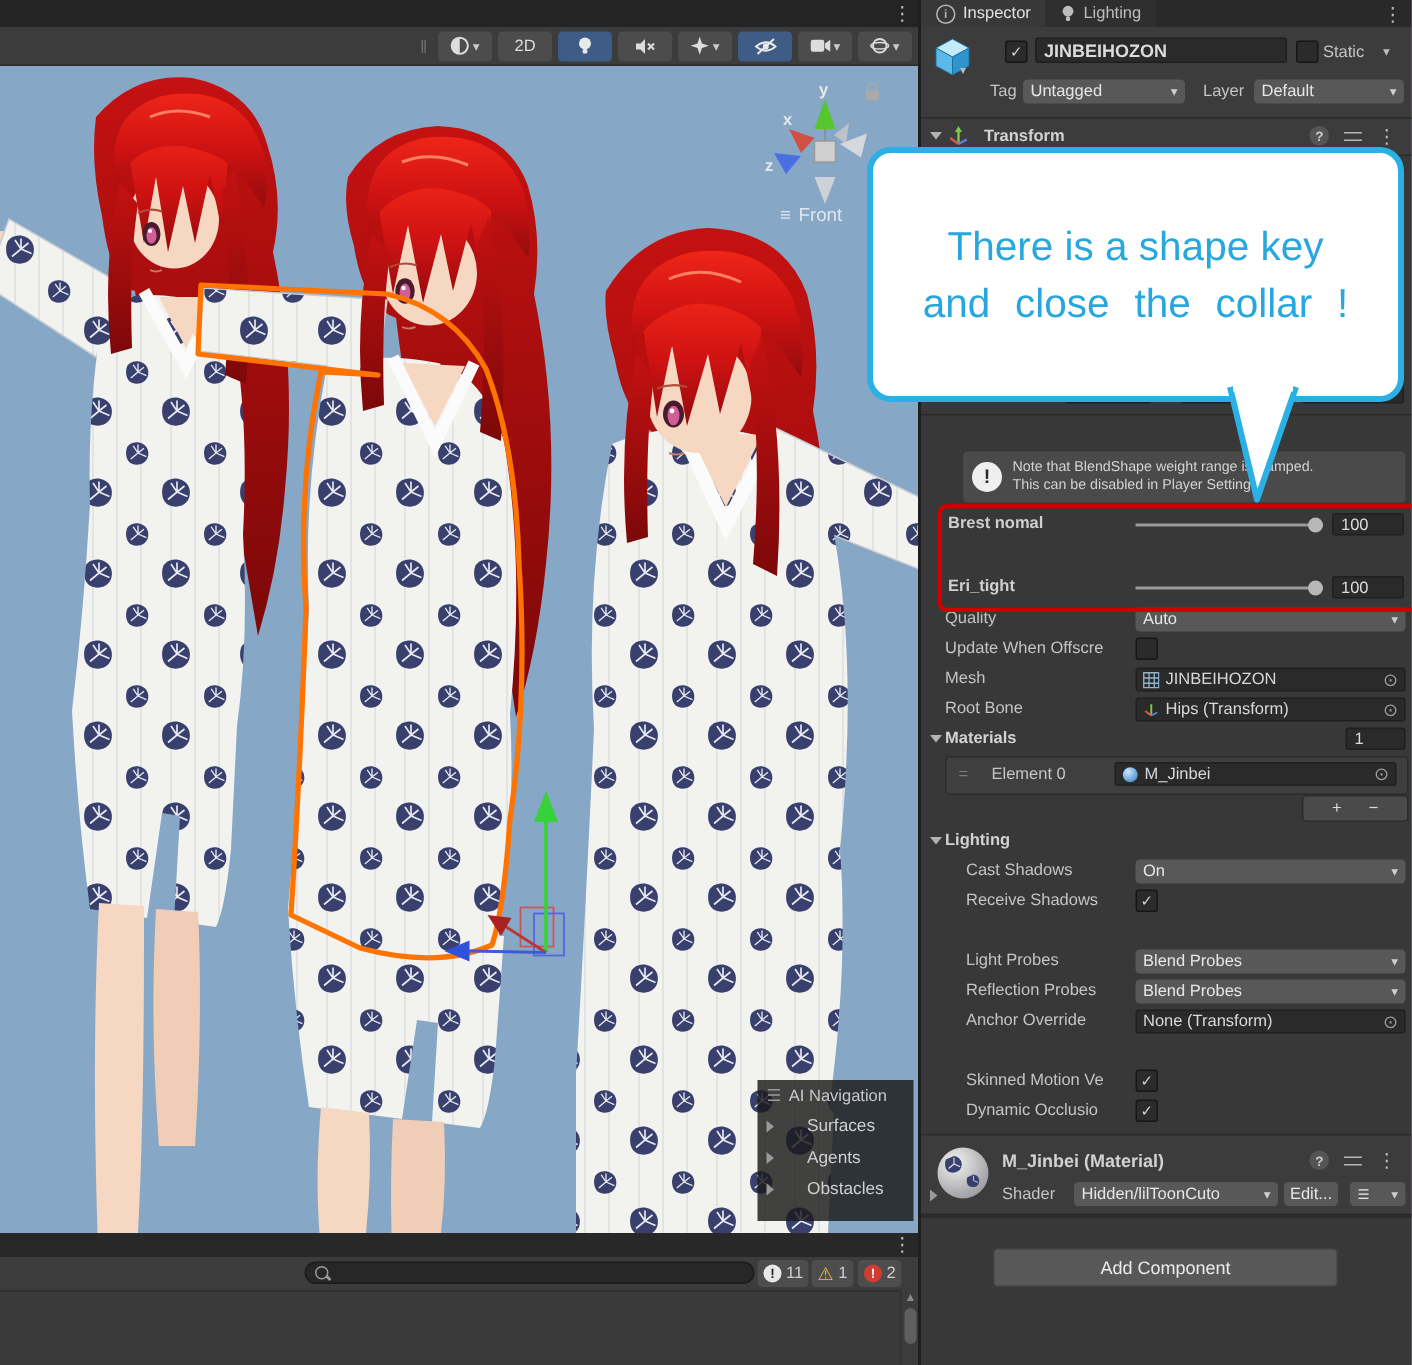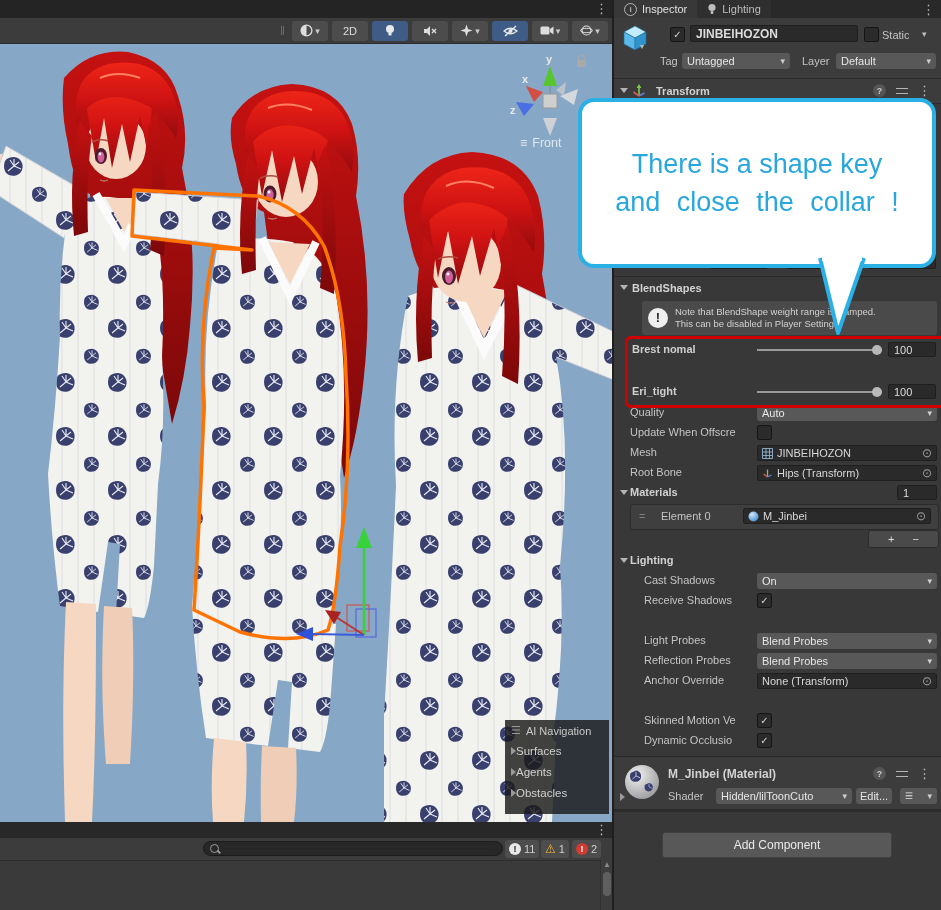--- a/index.html
+++ b/index.html
@@ -10,21 +10,21 @@
   .tabstrip{left:0;top:0;width:612px;height:18px;background:#242424}
   .scene-toolbar{left:0;top:18px;width:612px;height:26px;background:#3c3c3c;border-bottom:1px solid #2b2b2b;display:flex;align-items:center;justify-content:flex-end;padding-right:4px;box-sizing:border-box;gap:4px}
   .tbtn{height:20px;min-width:28px;background:#4c4c4c;border-radius:3px;display:flex;align-items:center;justify-content:center;gap:2px;padding:0 4px;color:#ddd}
   .tbtn.active{background:#3e5c86}
   .tbtn .caret{font-size:9px;color:#c9c9c9}
   .handle{color:#6e6e6e;font-size:12px;letter-spacing:1px;margin-right:2px}
   .kebab{color:#bdbdbd;font-size:13px;line-height:13px}
   .viewport{left:0;top:44px;width:612px;height:778px;background:#87a7c6;overflow:hidden}
   .nav-overlay{left:505px;top:676px;width:104px;height:94px;background:rgba(26,26,26,.82);color:#cfcfcf;padding:4px 6px;box-sizing:border-box}
   .nav-overlay .nv-hd{display:flex;align-items:center;gap:5px;font-size:11px;color:#c9c9c9;margin-bottom:3px}
-  .nav-overlay .nv-it{display:flex;align-items:center;gap:0;height:21px;font-size:11.5px}
+  .nav-overlay .nv-it{display:flex;align-items:center;gap:22px;height:21px;font-size:11.5px}
   .tri-r{width:0;height:0;border-top:4px solid transparent;border-bottom:4px solid transparent;border-left:5px solid #9a9a9a}
   .tri-d{width:0;height:0;border-left:4px solid transparent;border-right:4px solid transparent;border-top:5px solid #b3b3b3}
   .front-label{left:520px;top:92px;color:#e9edf2;opacity:.9;font-size:12.5px;display:flex;gap:5px;align-items:center}
   .lock{left:577px;top:16px;width:9px;height:7px;background:#a9a9a9;border-radius:1px}
   .lock::before{content:"";position:absolute;top:-5px;left:1px;width:5px;height:5px;border:1.5px solid #a9a9a9;border-bottom:none;border-radius:3px 3px 0 0}
   
   .console{left:0;top:822px;width:612px;height:88px;background:#3a3a3a}
   .con-strip{left:0;top:0;width:612px;height:16px;background:#282828}
   .con-bar{left:0;top:16px;width:612px;height:22px;background:#3c3c3c;border-bottom:1px solid #262626}
   .search{left:203px;top:19px;width:300px;height:15px;background:#272727;border:1px solid #1b1b1b;border-radius:8px;display:flex;align-items:center;padding-left:6px;box-sizing:border-box}
@@ -381,24 +381,20 @@
     <div class="fld" style="position:absolute;left:173px;top:2px;width:50px;height:15px;font-size:10px">
         <span>0.20</span>
       </div>
     <span class="lbl" style="position:absolute;left:243px;top:4px">Z</span>
     <div class="fld" style="position:absolute;left:254px;top:2px;width:68px;height:15px;font-size:10px">
         <span>0.0007</span>
       </div>
   </div>
 
   <div style="position:absolute;left:0;top:276px;width:327px;height:1px;background:#2a2a2a"></div>
-  <div style="position:absolute;left:0;top:278px;width:327px;height:20px">
-    <span class="tri-d" style="position:absolute;left:6px;top:7px"></span>
-    <span class="bold" style="position:absolute;left:18px;top:4px">BlendShapes</span>
-  </div>
   <div class="notebox" style="position:absolute;left:28px;top:301px;width:295px;height:34px">
     <span class="note-ic">!</span>
     <span><span>Note that BlendShape weight range is clamped.</span><br>
     <span>This can be disabled in Player Settings.</span></span>
   </div>
 
   <div class="abs redbox" style="position:absolute;left:11px;top:336px;width:317px;height:66px;z-index:55;pointer-events:none"></div>
 
   <div style="position:absolute;left:0;top:341px;width:327px;height:18px">
     <span class="lbl bold" style="position:absolute;left:18px;top:2px;color:#cfcfcf">Brest nomal</span>

